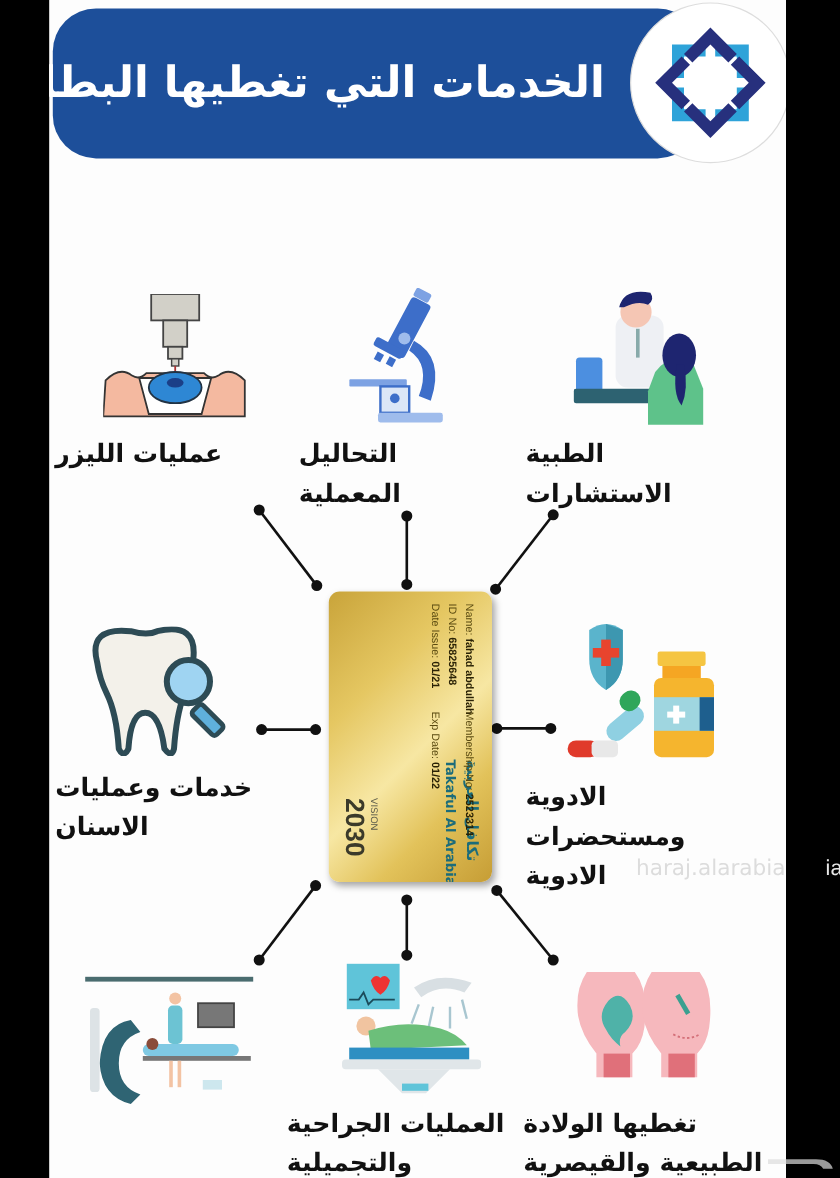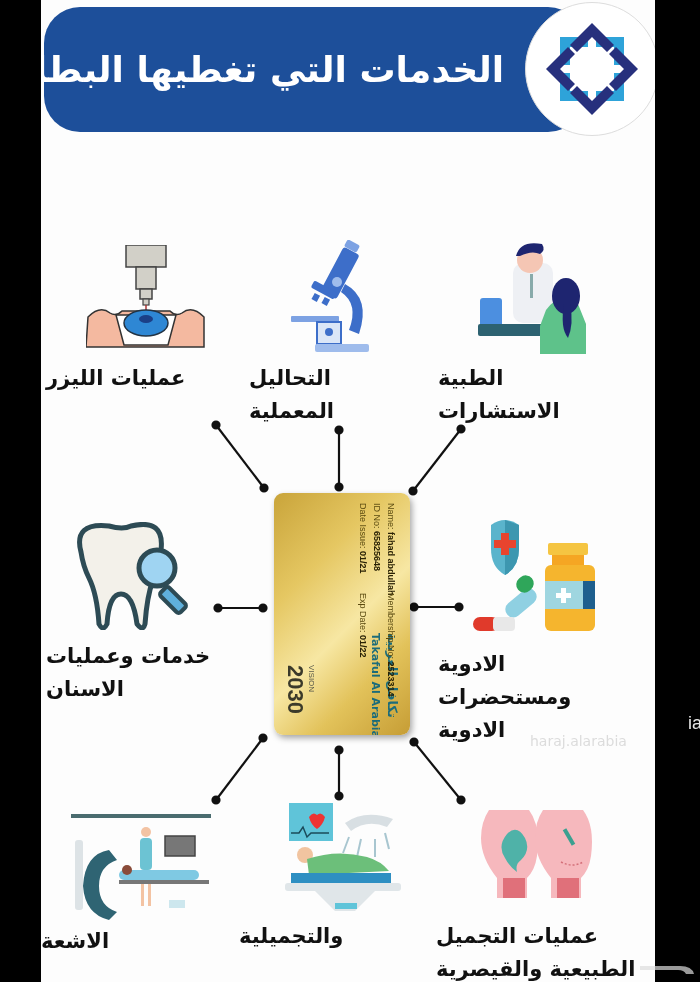--- a/index.html
+++ b/index.html
@@ -15,21 +15,21 @@
   .card{position:absolute;left:233px;top:493px;width:136px;height:242px;border-radius:9px;
         background:linear-gradient(135deg,#c9a43a 0%,#e5c762 30%,#f7e7a3 55%,#e2c25a 75%,#c69d35 100%);
         box-shadow:2px 3px 6px rgba(0,0,0,0.35);overflow:hidden;}
   .card-rot{position:absolute;left:-53px;top:53px;width:242px;height:136px;transform:rotate(90deg);transform-origin:center center;}
   .card-line{position:absolute;font-size:9px;color:#5a4a10;white-space:nowrap;font-family:"Liberation Sans",sans-serif;}
   .card-line b{color:#2a2205;}
   .card-brand{position:absolute;font-size:11px;color:#1c6c7a;font-weight:bold;white-space:nowrap;}
   .card-vision{position:absolute;font-size:22px;font-weight:bold;color:#3b3a2a;font-family:"Liberation Sans",sans-serif;}
   .card-vision-small{position:absolute;font-size:8px;color:#5a5a4a;font-family:"Liberation Sans",sans-serif;}
   .watermark{position:absolute;color:rgba(255,255,255,0.9);font-size:18px;font-family:Liberation Sans, sans-serif;white-space:nowrap;padding-left:32px;}
-  .watermark-faint{position:absolute;color:rgba(180,180,180,0.45);font-size:14px;white-space:nowrap;font-family:"DejaVu Sans",sans-serif;margin-top:20px;}
+  .watermark-faint{position:absolute;color:rgba(180,180,180,0.45);font-size:18px;white-space:nowrap;font-family:"DejaVu Sans",sans-serif;}
 </style>
 </head>
 <body>
 
 <div class="page">
 
   <div class="banner">
     <div class="banner-title">الخدمات التي تغطيها البطاقة</div>
   </div>
   <div class="logo-circle">
@@ -185,57 +185,55 @@
     <rect x="6" y="30" width="8" height="70" rx="3" fill="#dde3e6"></rect>
     <rect x="50" y="70" width="90" height="4" fill="#777"></rect>
     <rect x="50" y="60" width="80" height="10" rx="5" fill="#7fc9e3"></rect>
     <circle cx="58" cy="60" r="5" fill="#8a4c3a"></circle>
     <circle cx="77" cy="22" r="5" fill="#f3c3a3"></circle>
     <rect x="71" y="28" width="12" height="32" rx="4" fill="#6cc3d3"></rect>
     <rect x="72" y="74" width="3" height="22" fill="#f3c3a3"></rect>
     <rect x="79" y="74" width="3" height="22" fill="#f3c3a3"></rect>
     <rect x="100" y="90" width="16" height="8" fill="#cde7ee"></rect>
   </svg>
-  <div class="label" style="left:0px;top:925px">
-    <div>الاشعة</div>
-  </div>
 
   <svg class="icon" style="left:244px;top:803px" width="116" height="112" viewBox="0 0 116 112">
     <rect x="4" y="0" width="44" height="38" fill="#5fc4d9"></rect>
     <path d="M24 14 q4 -6 8 -2 q4 -4 8 2 q-2 8 -8 12 q-6 -4 -8 -12 z" fill="#e33"></path>
     <polyline points="6,30 14,30 18,24 22,34 26,30 44,30" fill="none" stroke="#1b4b5a" stroke-width="1.5"></polyline>
     <path d="M60 20 q20 -14 48 -4 l-6 8 q-20 -8 -36 4 z" fill="#d8dfe3"></path>
     <g stroke="#a8c6d0" stroke-width="2">
         <line x1="64" y1="34" x2="58" y2="50"></line>
         <line x1="76" y1="36" x2="72" y2="54"></line>
         <line x1="90" y1="36" x2="90" y2="54"></line>
         <line x1="100" y1="30" x2="104" y2="46"></line>
       </g>
     <ellipse cx="20" cy="52" rx="8" ry="8" fill="#f1c4a0"></ellipse>
     <path d="M22 56 q30 -10 60 -2 q14 4 22 14 l-80 4 z" fill="#6cbf7a"></path>
     <rect x="6" y="70" width="100" height="10" fill="#2e8fc2"></rect>
     <rect x="0" y="80" width="116" height="8" rx="3" fill="#e0e6e9"></rect>
     <path d="M30 88 l20 20 l20 0 l20 -20 z" fill="#e0e6e9"></path>
     <rect x="50" y="100" width="22" height="6" fill="#5fc4d9"></rect>
   </svg>
   <div class="label" style="left:198px;top:920px">
+    <div>العمليات الجراحية</div>
     <div>والتجميلية</div>
   </div>
 
   <svg class="icon" style="left:440px;top:806px" width="116" height="92" viewBox="0 0 116 92">
     <path d="M8 4 l40 0 q12 16 8 46 q-2 14 -10 22 l0 20 l-30 0 l0 -20 q-16 -20 -16 -40 q0 -16 8 -28 z" fill="#f6b8bd"></path>
     <rect x="22" y="72" width="22" height="20" fill="#e0707a"></rect>
     <path d="M26 28 q10 -10 18 4 q6 12 -4 22 q-6 4 -4 12 q-8 -6 -12 -14 q-8 -12 2 -24 z" fill="#4fb2a8"></path>
     <path d="M62 4 l40 0 q12 16 8 46 q-2 14 -10 22 l0 20 l-30 0 l0 -20 q-16 -20 -16 -40 q0 -16 8 -28 z" fill="#f6b8bd"></path>
     <rect x="76" y="72" width="22" height="20" fill="#e0707a"></rect>
     <rect x="86" y="22" width="4" height="18" fill="#3aa090" transform="rotate(-30 88 31)"></rect>
     <path d="M80 56 q12 6 22 0" stroke="#d47079" stroke-width="1.5" fill="none" stroke-dasharray="2 2"></path>
   </svg>
   <div class="label" style="left:395px;top:920px">
-    <div>عمليات التجميل</div>
+    <div>تغطيها الولادة</div>
     <div>الطبيعية والقيصرية</div>
   </div>
 
 </div>
 
 <div class="watermark-faint" style="left:530px;top:713px">haraj.alarabia</div>
 <div class="watermark" style="left:656px;top:713px">ia.s</div>
 <svg style="position:absolute;left:640px;top:956px" width="60" height="22">
   <path d="M0 10 h40 q12 0 14 8 l-8 0 q-2 -4 -8 -4 h-38 z" fill="rgba(220,220,220,0.7)"></path>
 </svg>

